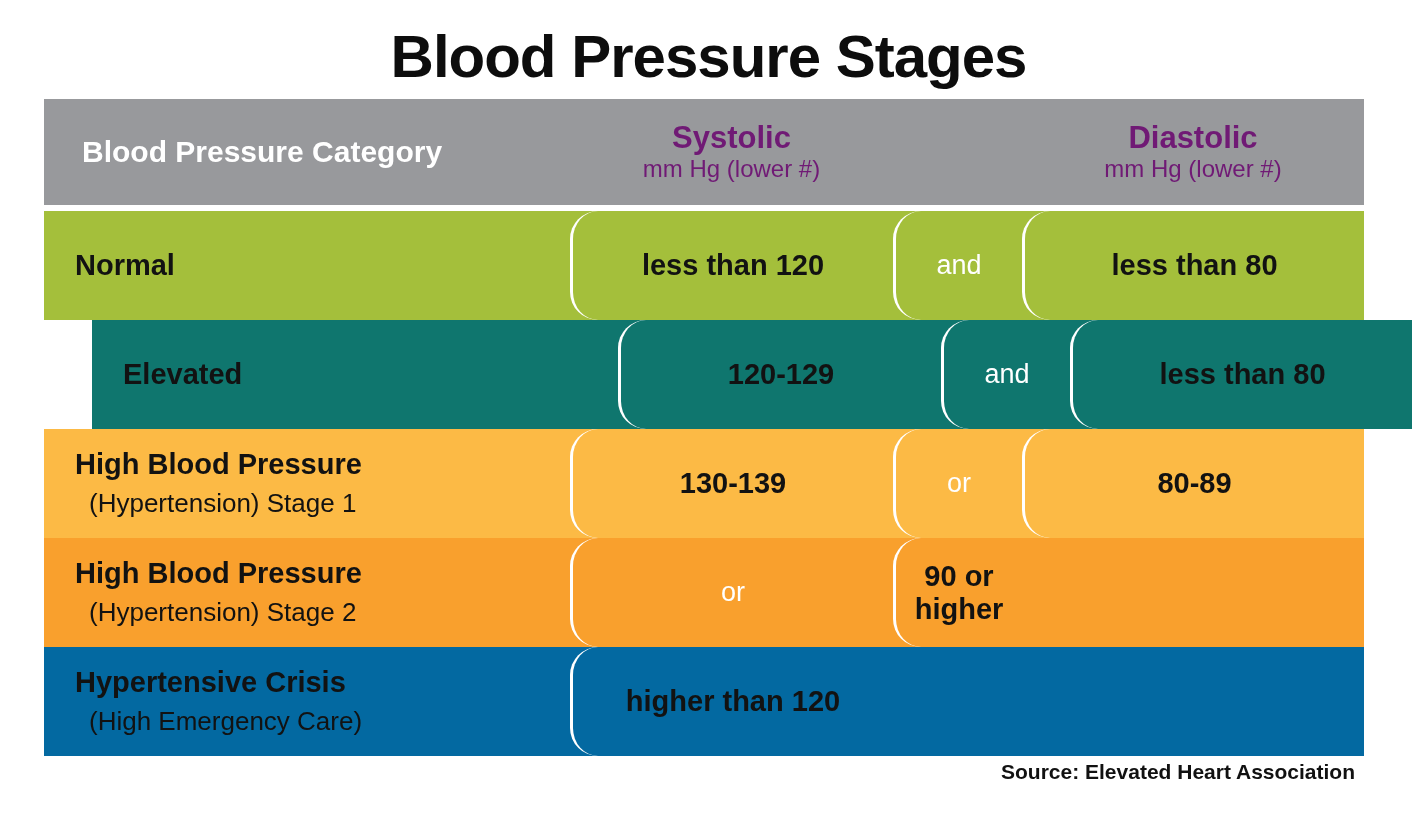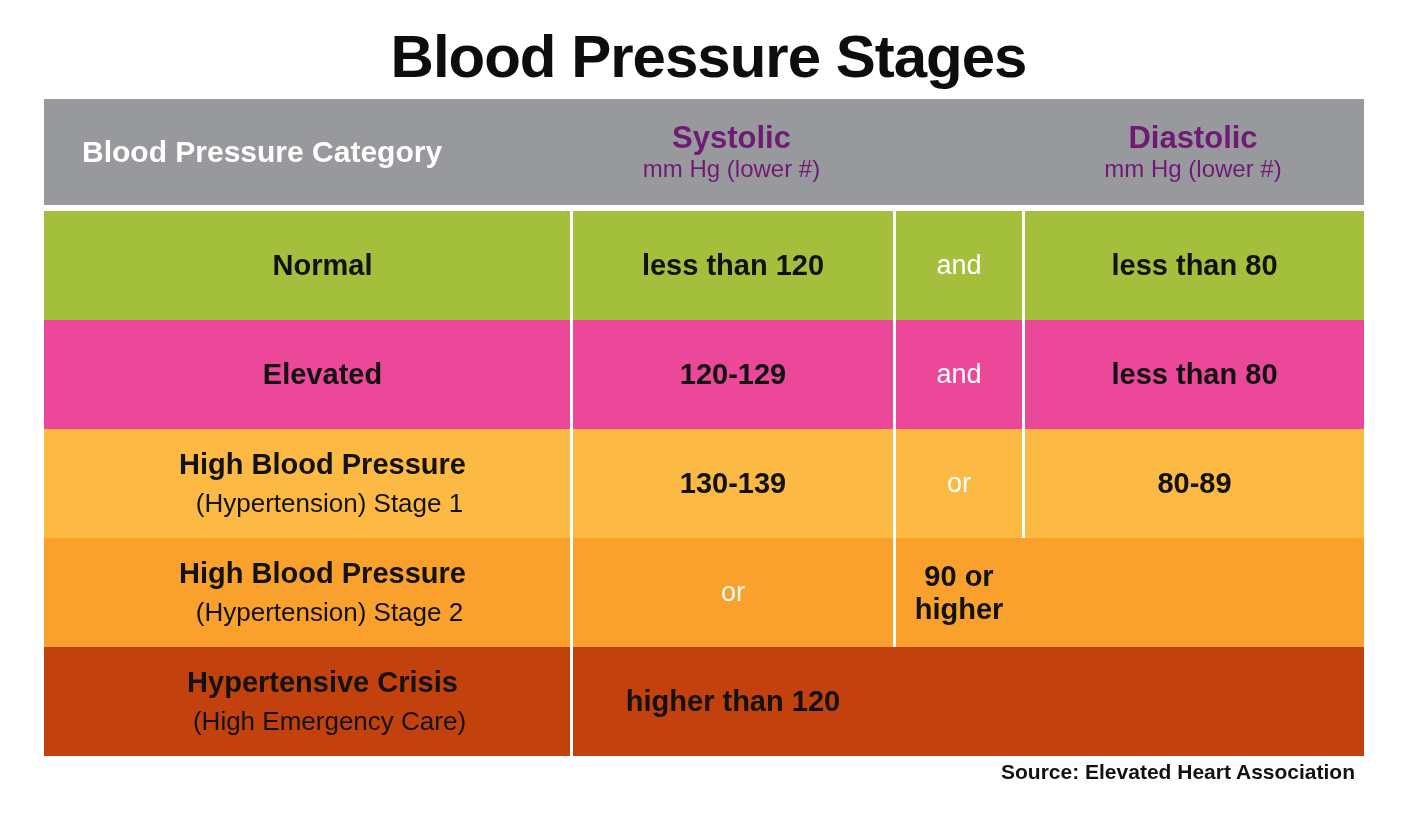--- a/index.html
+++ b/index.html
@@ -45,26 +45,26 @@
   .header-col .hsub   { font-size: 24px; font-weight: 400; line-height: 1.2; }
 
   .gap { height: 6px; background: #ffffff; }
 
   .data-row { height: 109px; }
   .data-row .cell {
     display: flex; flex-direction: column; justify-content: center;
   }
   .data-row .cell.sep { border-left: 3px solid #ffffff; }
 
-  .cat-cell { padding-left: 31px; align-items: center; }
+  .cat-cell { padding-left: 31px; }
   .cat-line1 { font-size: 29px; font-weight: 600; color: #121212; line-height: 1.25; }
   .cat-line2 { font-size: 26px; font-weight: 400; color: #121212; line-height: 1.3; margin-top: 4px; margin-left: 14px; }
   .cat-line2:empty { display: none; margin: 0; }
 
-  .val-cell { align-items: center; text-align: center; }
+  .val-cell { align-items: center; text-align: center; border-radius: 28px; }
   .val { font-size: 29px; font-weight: 600; color: #121212; }
   .conn { font-size: 27px; font-weight: 400; color: #ffffff; }
 
   .source {
     position: absolute;
     right: 62px; top: 760px;
     font-size: 21px;
     font-weight: 600;
     color: #111111;
   }
@@ -102,21 +102,21 @@
         <div class="val">less than 120</div>
       </div>
       <div class="cell val-cell sep">
         <div class="conn">and</div>
       </div>
       <div class="cell val-cell sep">
         <div class="val">less than 80</div>
       </div>
     </div>
 
-    <div class="row data-row" style="background-color: #ec4899;">
+    <div class="row data-row" style="background-color: #0f766e; margin-left: 48px;">
       <div class="cell cat-cell">
         <div class="cat-line1">Elevated</div>
 
       </div>
       <div class="cell val-cell sep">
         <div class="val">120-129</div>
       </div>
       <div class="cell val-cell sep">
         <div class="conn">and</div>
       </div>
@@ -147,21 +147,21 @@
         <div class="cat-line2">(Hypertension) Stage 2</div>
       </div>
       <div class="cell val-cell sep">
         <div class="conn">or</div>
       </div>
       <div class="cell val-cell sep">
         <div class="val">90 or higher</div>
       </div>
     </div>
 
-    <div class="row data-row" style="background-color: #c2410c;">
+    <div class="row data-row" style="background-color: #0369a1;">
       <div class="cell cat-cell">
         <div class="cat-line1">Hypertensive Crisis</div>
         <div class="cat-line2">(High Emergency Care)</div>
       </div>
       <div class="cell val-cell sep">
         <div class="val">higher than 120</div>
       </div>
     </div>
 
   </div>

